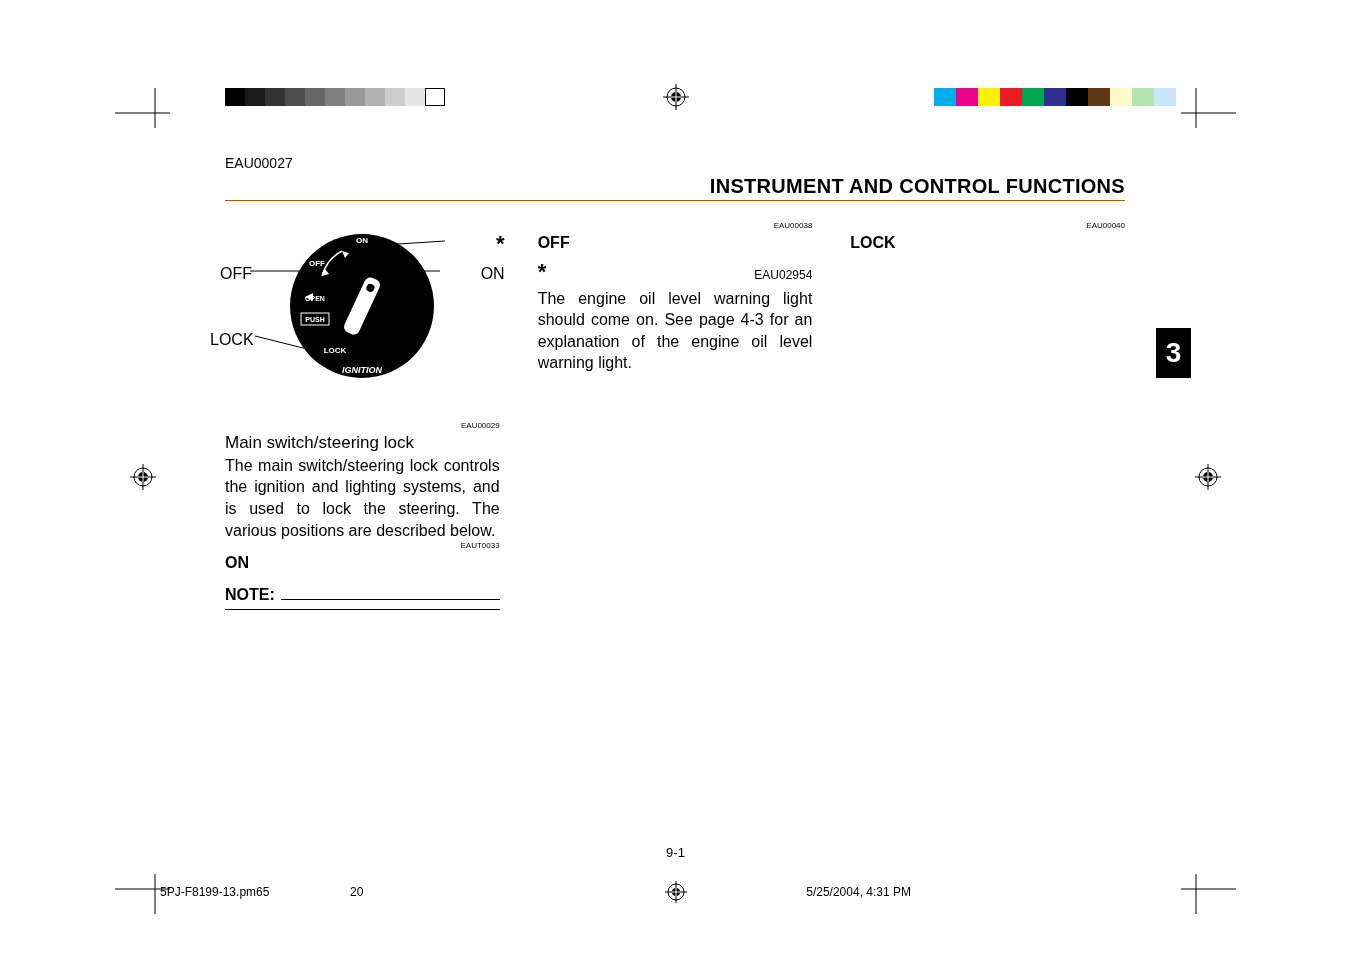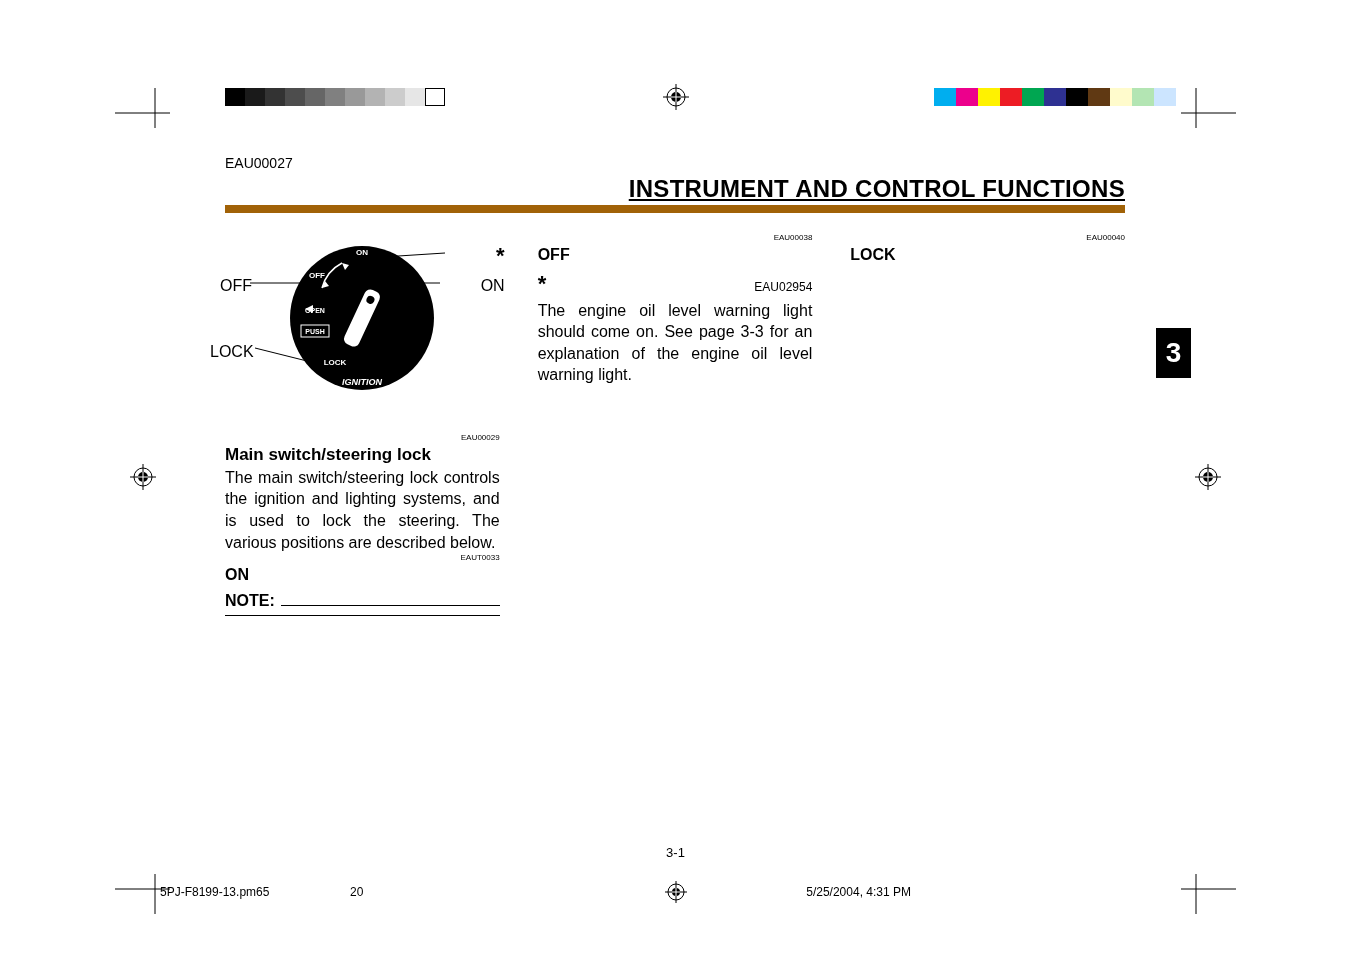--- a/index.html
+++ b/index.html
@@ -97,28 +97,27 @@
     top: 155px;
     width: 900px;
   }
 
   .header-code {
     font-size: 14px;
     margin-bottom: 4px;
   }
 
   .title {
-    font-size: 24px;
+    font-size: 20px;
     font-weight: bold;
     text-align: right;
-    border-bottom: 8px solid #a16207;
+    border-bottom: 1px solid #a16207;
     padding-bottom: 2px;
     margin-bottom: 20px;
     letter-spacing: 0.3px;
-    text-decoration: underline;
   }
 
   .columns {
     display: flex;
     gap: 38px;
   }
   .col {
     flex: 1;
     font-size: 16px;
     line-height: 1.35;
@@ -136,21 +135,21 @@
     position: absolute;
     font-size: 16px;
   }
 
   .sec-code {
     font-size: 8px;
     text-align: right;
   }
 
   .sec-head {
-    font-weight: bold;
+    font-weight: normal;
     font-size: 17px;
   }
 
   .sub-head {
     font-weight: bold;
     font-size: 16px;
   }
   .note-rule {
     border-top: 1px solid #000;
     margin-top: 4px;
@@ -321,49 +320,49 @@
           <line x1="35" y1="50" x2="95" y2="50" stroke="#000" stroke-width="1"></line>
           <line x1="40" y1="115" x2="100" y2="130" stroke="#000" stroke-width="1"></line>
         </svg>
       </div>
 
       <div class="sec-code">EAU00029</div>
       <div class="sec-head">Main switch/steering lock</div>
       <div>The main switch/steering lock controls the ignition and lighting systems, and is used to lock the steering. The various positions are described below.</div>
       <div class="sec-code">EAUT0033</div>
       <div class="sub-head">ON</div>
-      <div style="margin-top:4px">
+      <div style="margin-top:10px">
         <div style="display:flex;align-items:center">
           <span class="sub-head" style="white-space:nowrap">NOTE:</span>
           <span style="flex:1;border-bottom:1px solid #000;margin-left:6px;height:10px"></span>
         </div>
       </div>
       <div class="note-rule"></div>
     </div>
 
     <div class="col">
       <div class="sec-code">EAU00038</div>
       <div class="sub-head">OFF</div>
       <div class="star-row" style="margin-top:8px">
         <span class="star" style="font-weight:bold">*</span>
         <span class="code">EAU02954</span>
       </div>
-      <div style="margin-top:4px">The engine oil level warning light should come on. See page 3-3 for an explanation of the engine oil level warning light.</div>
+      <div style="margin-top:4px">The engine oil level warning light should come on. See page 4-3 for an explanation of the engine oil level warning light.</div>
     </div>
 
     <div class="col">
       <div class="sec-code">EAU00040</div>
       <div class="sub-head">LOCK</div>
     </div>
   </div>
 </div>
 
 <div class="chapter-tab">3</div>
 
-<div class="page-num">3-1</div>
+<div class="page-num">9-1</div>
 
 <div class="bottom-marks">
   <div class="bottom-left-crop crop-mark">
     <svg width="60" height="40">
         <path d="M40 40 V15 M0 15 H40 M40 15 H55 M40 15 V0" stroke="#000" stroke-width="1" fill="none"></path>
       </svg>
   </div>
   <div class="bottom-right-crop crop-mark">
     <svg width="60" height="40">
         <path d="M20 40 V15 M60 15 H20 M20 15 H5 M20 15 V0" stroke="#000" stroke-width="1" fill="none"></path>

